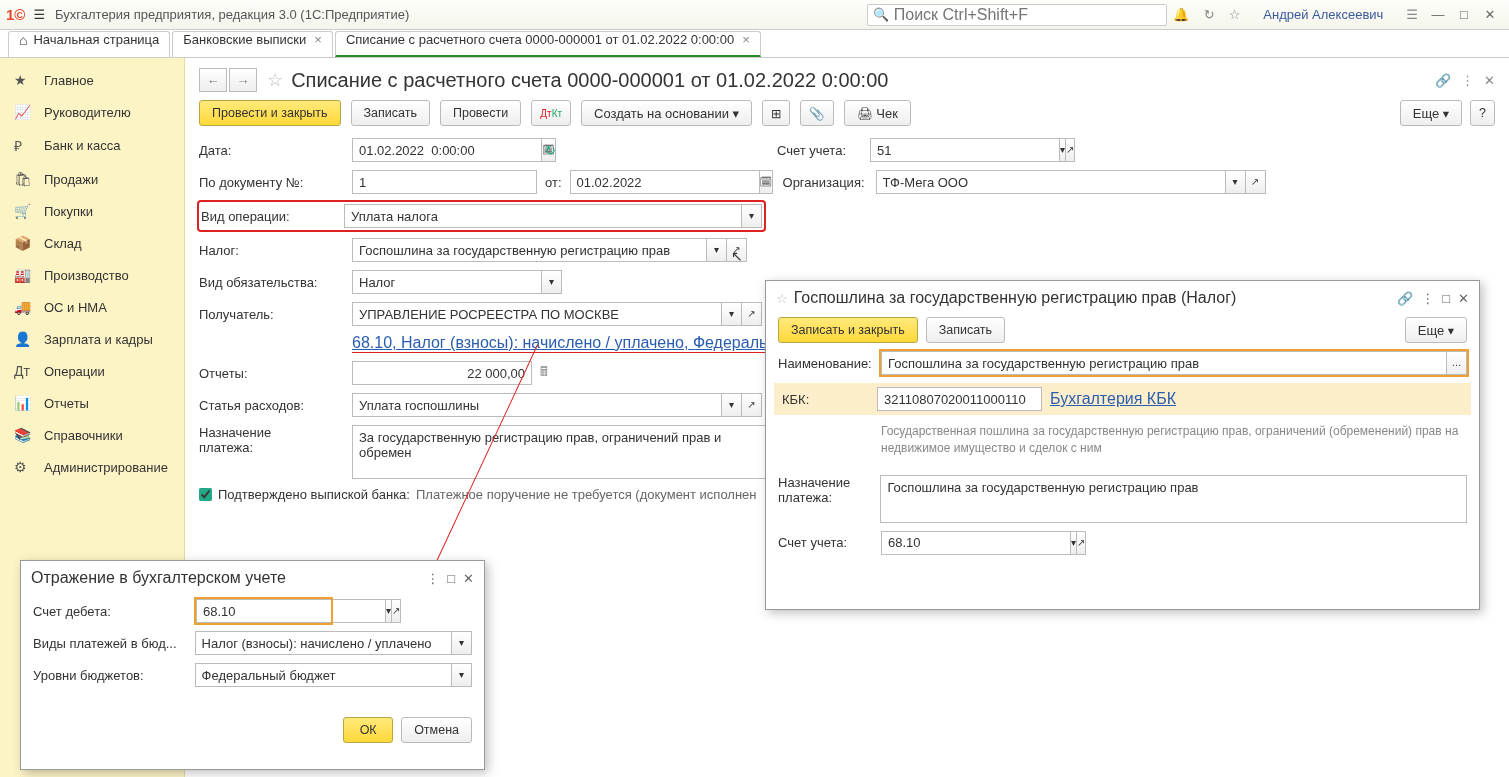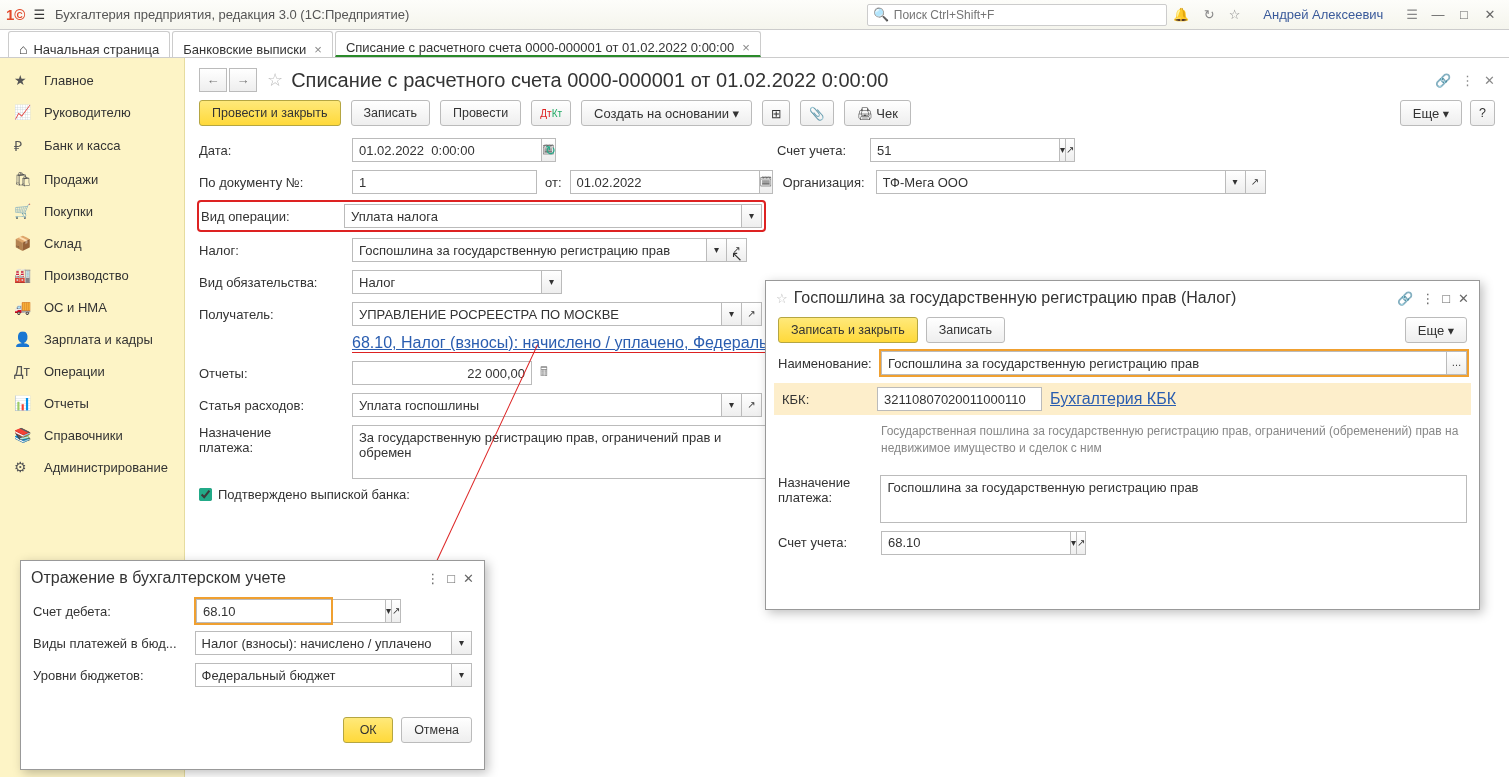--- a/index.html
+++ b/index.html
@@ -3,26 +3,26 @@
 <meta charset="utf-8">
 <style>
 *{box-sizing:border-box;margin:0;padding:0;font-family:Arial,sans-serif;font-size:13px;color:#333}
 body{background:#fff;width:1509px;height:777px;overflow:hidden;position:relative}
 .title-bar{height:30px;background:linear-gradient(#fdfdfa,#f5f5ed);border-bottom:1px solid #ccc;display:flex;align-items:center;padding:0 6px}
 .title-bar .logo{color:#e24a2b;font-weight:bold;font-size:15px;margin-right:8px}
 .title-bar .burger{margin-right:10px;cursor:pointer}
 .title-bar .title{flex:0 0 auto;color:#555}
 .title-bar .spacer{flex:1}
 .title-bar .search{width:300px;height:22px;border:1px solid #ccc;border-radius:2px;display:flex;align-items:center;padding:0 6px;background:#fff}
-.title-bar .search input{border:none;outline:none;flex:1;font-size:12px;color:#3b82f6}
+.title-bar .search input{border:none;outline:none;flex:1;font-size:16px;color:#3b82f6}
 .title-bar .hicon{margin:0 7px;color:#888;cursor:pointer}
 .title-bar .user{color:#3a5a9a;margin:0 16px}
 .title-bar .winbtn{width:26px;text-align:center;color:#666;cursor:pointer}
 .tabs-bar{height:28px;background:#fff;border-bottom:1px solid #ccc;display:flex;align-items:flex-end;padding-left:8px}
-.tab{height:26px;border:1px solid #ccc;border-bottom:none;padding:0 10px;display:flex;align-items:flex-end;margin-right:2px;background:#fff;border-radius:3px 3px 0 0;cursor:pointer;font-size:12.5px}
+.tab{height:26px;border:1px solid #ccc;border-bottom:none;padding:0 10px;display:flex;align-items:flex-start;margin-right:2px;background:#fff;border-radius:3px 3px 0 0;cursor:pointer;font-size:12.5px}
 .tab.home::before{content:"⌂";margin-right:6px;font-size:14px}
 .tab.active{border-bottom:2px solid #2a8a2a}
 .tab .close{margin-left:8px;color:#888}
 .body-area{display:flex;height:calc(100% - 58px)}
 .sidebar{width:185px;background:#fdf4c6;border-right:1px solid #e6dca0;padding-top:6px}
 .side-item{display:flex;align-items:center;padding:8px 14px;cursor:pointer;color:#444}
 .side-item .si-icon{width:20px;margin-right:10px;color:#555;font-size:14px}
 .main{flex:1;position:relative;padding:10px 14px;overflow:hidden}
 .doc-head{display:flex;align-items:center;margin-bottom:8px}
 .doc-head .nav{width:28px;height:24px;border:1px solid #bbb;background:linear-gradient(#fff,#eee);text-align:center;line-height:22px;margin-right:2px;cursor:pointer;color:#777}
@@ -267,20 +267,21 @@
 
     <div class="row" style="align-items:flex-start">
       <span class="lbl" style="width:145px;white-space:pre-line">Назначение
 платежа:</span>
       <textarea class="ta" style="">За государственную регистрацию прав, ограничений прав и обремен</textarea>
     </div>
 
     <div class="chk">
       <input type="checkbox" checked="" style="">
       <span>Подтверждено выпиской банка:</span>
+      <span style="color:#666">Платежное поручение не требуется (документ исполнен</span>
     </div>
 
     <div class="annot-line" style="left:353px;top:287px;width:260px;transform:rotate(115deg)"></div>
   </div>
 </div>
 
 <div class="popup" style="left:20px;top:560px;width:465px;height:210px">
   <div class="popup-hdr">
     <h2>Отражение в бухгалтерском учете</h2>
     <span class="picon">⋮</span>

